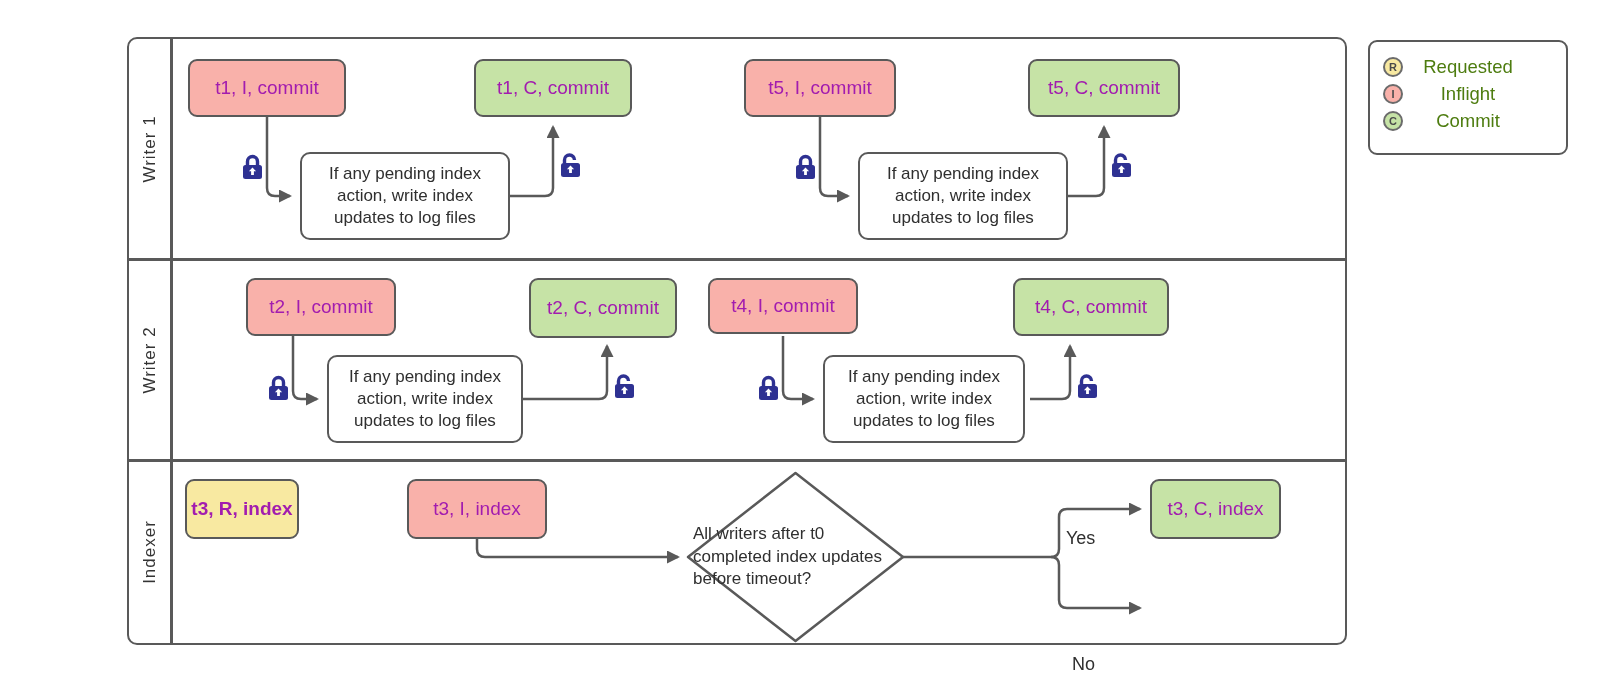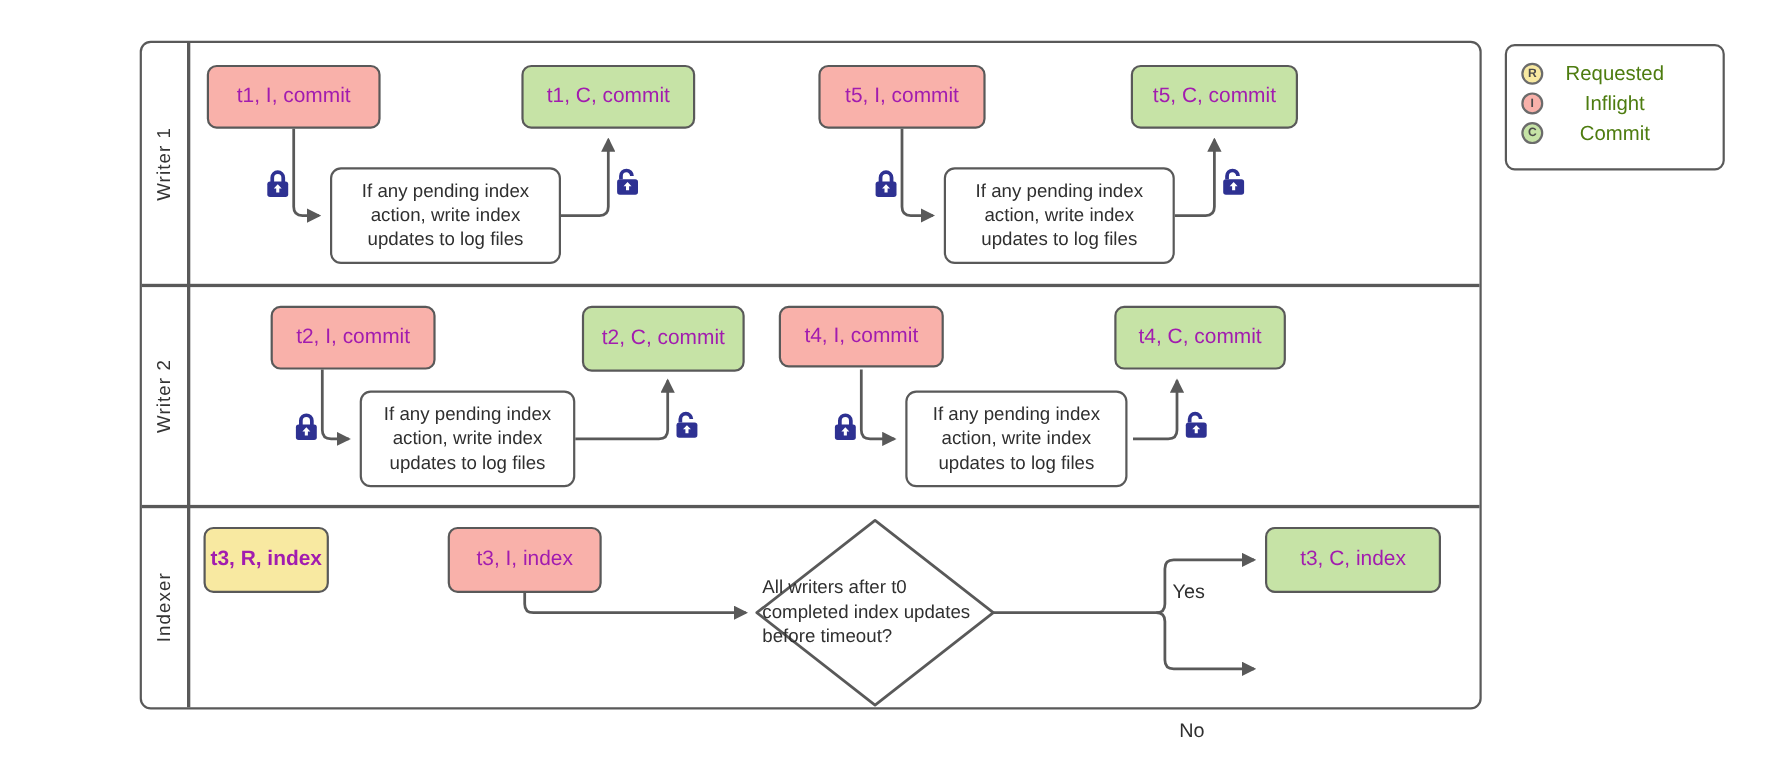--- a/index.html
+++ b/index.html
@@ -86,21 +86,21 @@
 
   <div class="state pink" style="left:218px;top:278px;width:150px;height:58px;margin-left:28px;">t2, I, commit</div>
   <div class="process" style="left:327px;top:355px;width:196px;height:88px;">If any pending index action, write index updates to log files</div>
   <div class="state green" style="left:529px;top:278px;width:148px;height:60px;">t2, C, commit</div>
   <div class="state pink" style="left:708px;top:278px;width:150px;height:56px;">t4, I, commit</div>
   <div class="process" style="left:823px;top:355px;width:202px;height:88px;">If any pending index action, write index updates to log files</div>
   <div class="state green" style="left:992px;top:278px;width:156px;height:58px;margin-left:21px;">t4, C, commit</div>
 
   <div class="state yellow" style="left:185px;top:479px;width:114px;height:60px;font-weight:bold;">t3, R, index</div>
   <div class="state pink" style="left:407px;top:479px;width:140px;height:60px;">t3, I, index</div>
-  <div class="state green" style="left:1150px;top:479px;width:160px;height:60px;">t3, C, index</div>
+  <div class="state green" style="left:1150px;top:479px;width:131px;height:60px;">t3, C, index</div>
 
   <svg class="svg-layer" width="1609" height="700">
     <defs>
       <marker id="arrow" markerUnits="userSpaceOnUse" markerWidth="13" markerHeight="13" refX="11" refY="6.5" orient="auto">
         <path d="M0,0 L13,6.5 L0,13 z" fill="#595959"></path>
       </marker>
     </defs>
     <g stroke="#595959" stroke-width="2.5" fill="none">
       <path d="M267,117 V188 Q267,196 275,196 H290" marker-end="url(#arrow)"></path>
       <path d="M510,196 H545 Q553,196 553,188 V127" marker-end="url(#arrow)"></path>

